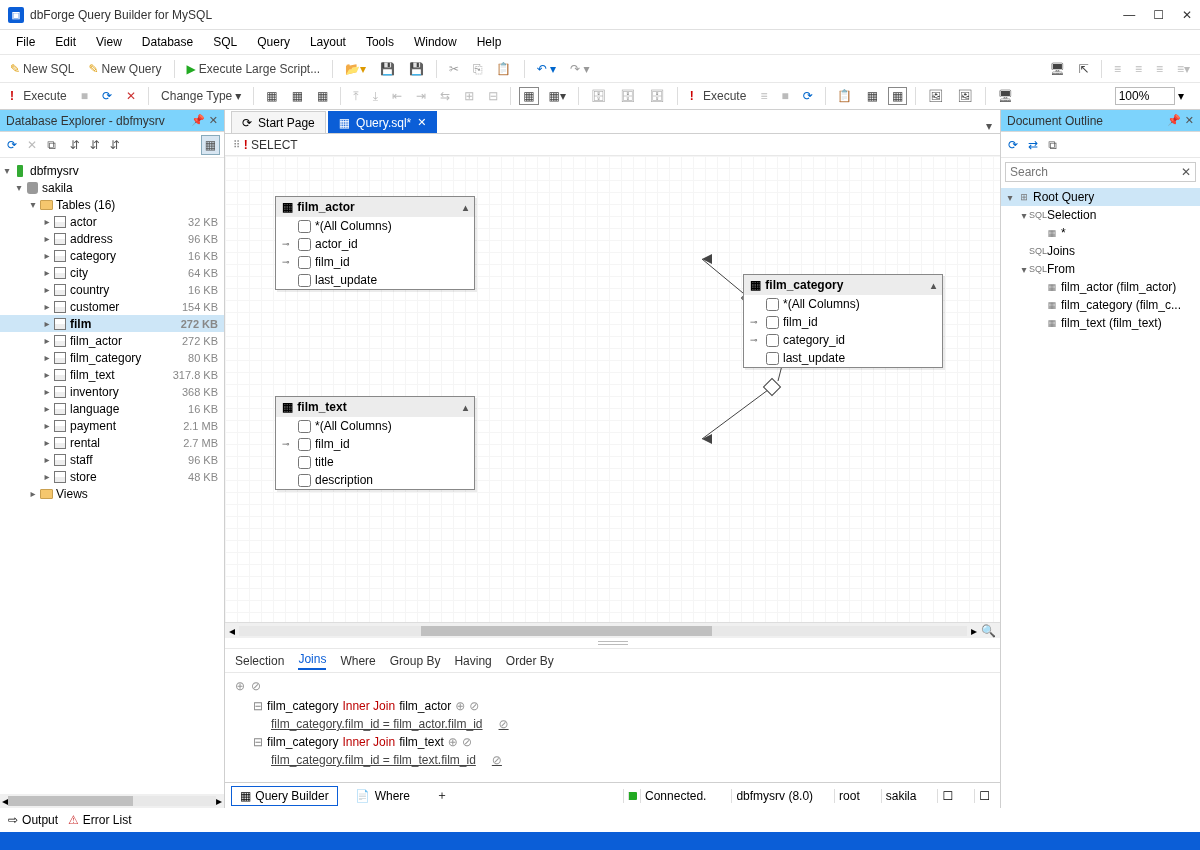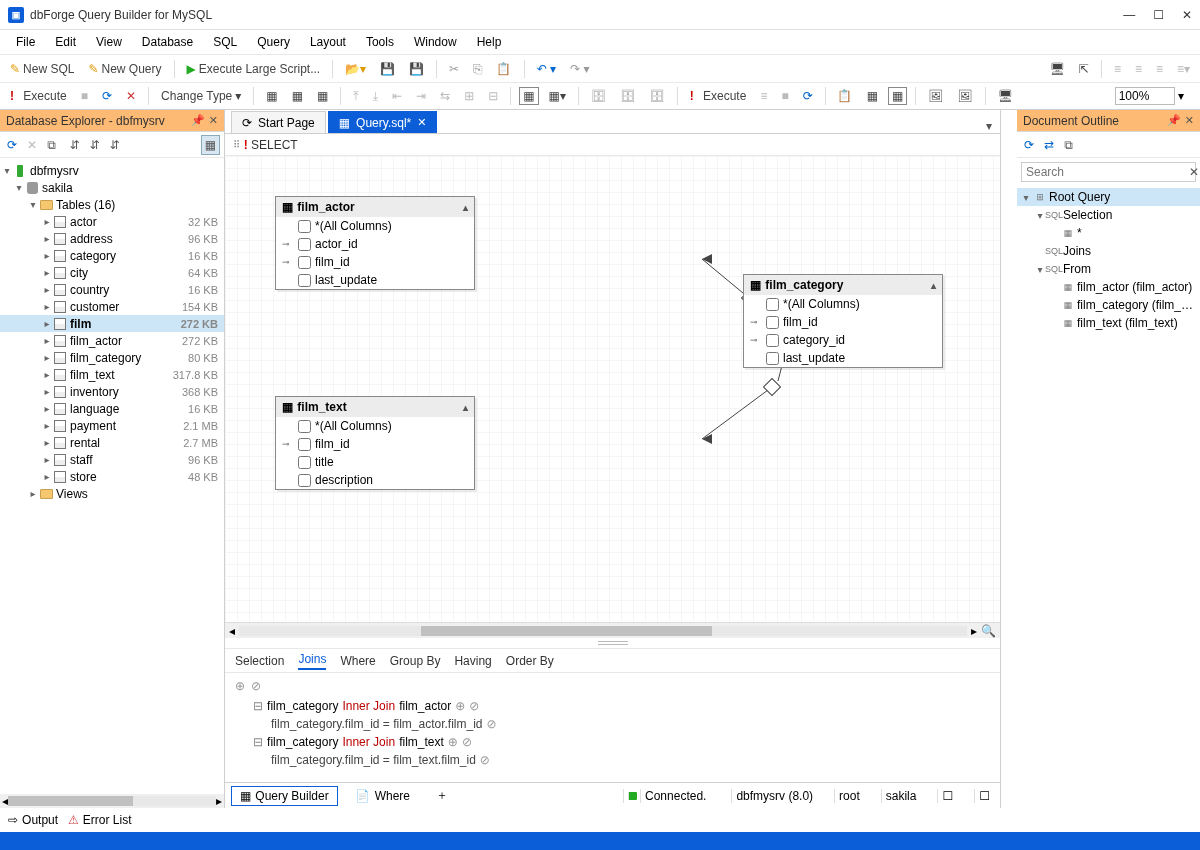--- a/index.html
+++ b/index.html
@@ -12,21 +12,21 @@
 .menubar { height: 24px; display: flex; align-items: center; padding: 0 8px; gap: 4px; }
 .menubar span { padding: 2px 8px; cursor: pointer; }
 .toolbar { height: 28px; display: flex; align-items: center; padding: 0 6px; gap: 6px; border-top: 1px solid #e8e8e8; }
 .toolbar .tbtn { padding: 2px 4px; cursor: pointer; color: #444; display: flex; align-items: center; gap: 3px; }
 .toolbar .sep { width: 1px; height: 18px; background: #ddd; margin: 0 2px; }
 .tbar2 { border-bottom: 1px solid #d0d0d0; }
 .tbar2 .zoom { margin-left: auto; margin-right: 10px; }
 .zoom input { width: 60px; border: 1px solid #bbb; padding: 1px 3px; }
 .main { flex: 1; display: flex; min-height: 0; }
 .panel-left { width: 225px; border-right: 1px solid #cfcfcf; display: flex; flex-direction: column; }
-.panel-header { height: 22px; background: #fdba74; display: flex; align-items: center; padding: 0 6px; border-bottom: 1px solid #d8d8d8; }
+.panel-header { height: 22px; background: #7dd3fc; display: flex; align-items: center; padding: 0 6px; border-bottom: 1px solid #d8d8d8; }
 .panel-header .title { flex: 1; color: #333; }
 .panel-header .pbtn { cursor: pointer; color: #555; margin-left: 4px; font-size: 11px; }
 .panel-tools { height: 26px; display: flex; align-items: center; padding: 0 4px; gap: 4px; border-bottom: 1px solid #e8e8e8; }
 .panel-tools .pt { padding: 2px 3px; cursor: pointer; color: #555; }
 .panel-tools .pt.active { background: #d8e6f2; border:1px solid #8ab; }
 .tree { flex: 1; overflow: auto; padding: 4px 0; }
 .tree-row { display: flex; align-items: center; height: 17px; padding-right: 6px; cursor: pointer; }
 .tree-row.selected { background: #cde6f7; }
 .tree-row .arrow { width: 10px; text-align: center; color: #666; font-size: 10px; }
 .tree-row .icon { width: 16px; height: 14px; display:flex; align-items:center; justify-content:center; margin-right: 2px; }
@@ -56,30 +56,30 @@
 .hscrollbar .thumb { position:absolute; top:0; height:10px; background:#c0c0c0; }
 .hscrollbar .mag { margin-left:4px; color:#555; cursor:pointer; }
 .splitter { height:10px; display:flex; align-items:center; justify-content:center; cursor:ns-resize; }
 .splitter .grip { width:30px; height:4px; border-top:1px solid #bbb; border-bottom:1px solid #bbb; }
 .qtabs { height: 24px; display:flex; align-items:center; padding:0 10px; gap:14px; border-top:1px solid #e8e8e8; }
 .qtab { cursor:pointer; color:#333; }
 .qtab.active { color:#0b5ed7; border-bottom:2px solid #0b5ed7; padding-bottom:2px; }
 .joins-panel { height: 110px; padding: 6px 10px; overflow: auto; border-top:1px solid #e8e8e8; }
 .joins-panel .jtools { display:flex; gap:6px; color:#888; margin-bottom:4px; }
 .join-row { padding:2px 0 2px 18px; display:flex; align-items:center; gap:4px; }
-.join-cond { padding:2px 0 2px 36px; display:flex; align-items:center; gap:4px; color:#444; }
+.join-cond { padding:2px 0 2px 36px; display:flex; align-items:center; gap:16px; color:#444;text-decoration:underline; }
 .keyword-inner { color:#b00; }
 .ctrl-ic { color:#999; font-size:12px; }
 .bottom-tabs { height: 26px; border-top:1px solid #cfcfcf; display:flex; align-items:center; padding:0 6px; gap:10px; }
 .bottom-tab { display:flex; align-items:center; gap:4px; padding:2px 8px; cursor:pointer; }
 .bottom-tab.active { border:1px solid #0b5ed7; }
 .bottom-tabs .status { margin-left:auto; display:flex; align-items:center; gap:17px; }
 .status span { padding:0 4px; border-left:1px solid #ddd; }
 .status .conn-dot { width:8px; height:8px; background:#2a2; border-radius:1px; display:inline-block; margin-right:3px; }
-.panel-right { width: 200px; border-left: 1px solid #cfcfcf; display:flex; flex-direction:column;padding-left:16px; }
+.panel-right { width: 200px; border-left: 1px solid #cfcfcf; display:flex; flex-direction:column; }
 .searchbox { display:flex; align-items:center; border:1px solid #ccc; margin:4px; }
 .searchbox input { flex:1; border:none; padding:2px 4px; outline:none; }
 .outline-tree { flex:1; overflow:auto; padding:2px 0; }
 .outline-row { display:flex; align-items:center; height:18px; cursor:pointer; padding-right:4px; }
 .outline-row.selected { background:#cde6f7; }
 .outline-row .arrow { width:10px; text-align:center; font-size:10px; color:#666; }
 .outline-row .label { flex:1; white-space:nowrap; overflow:hidden; text-overflow:ellipsis; }
 .footer-tabs { height:24px; display:flex; align-items:center; padding:0 8px; gap:10px; }
 .footer-tab { display:flex; align-items:center; gap:4px; cursor:pointer; }
 .bluebar { height:18px; background:#0b5ed7; }

